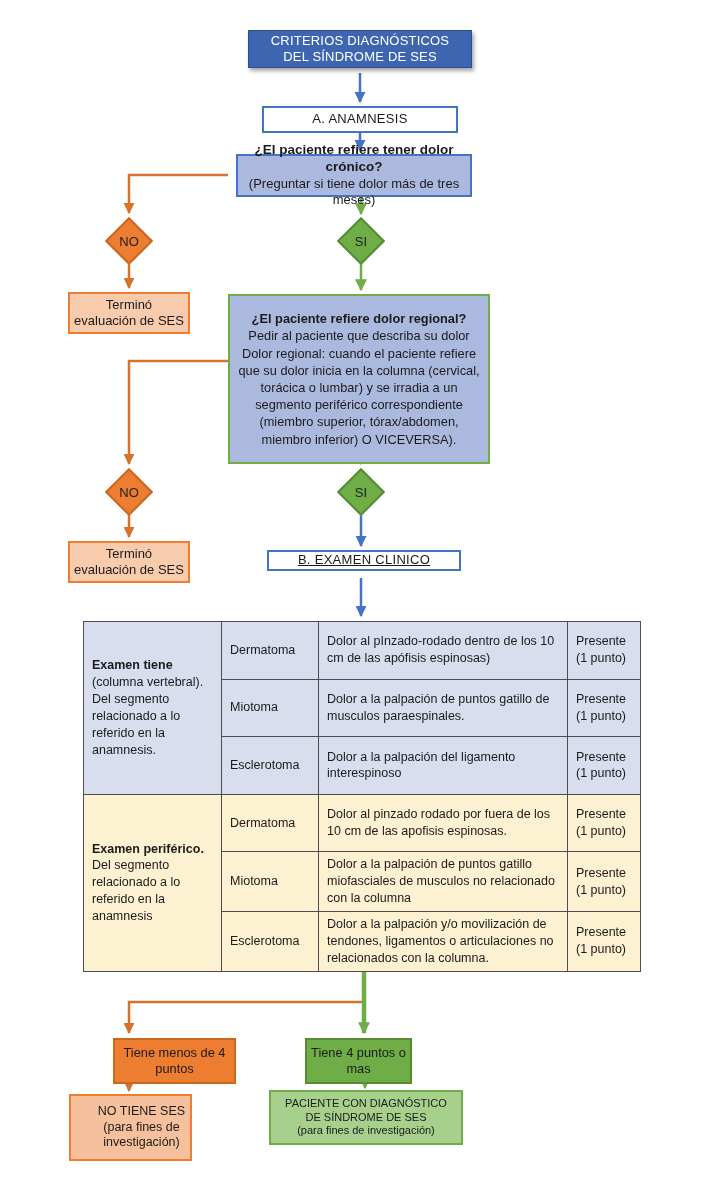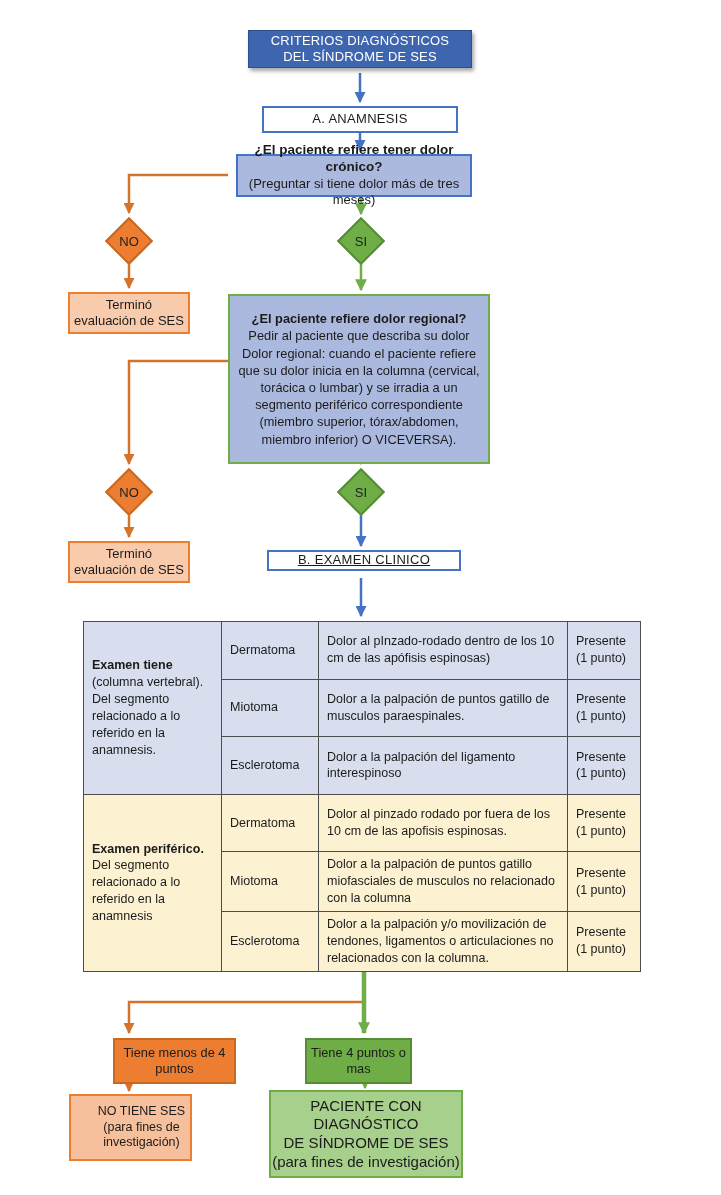--- a/index.html
+++ b/index.html
@@ -40,21 +40,21 @@
 
   
   .lt-orange{background:#f8cbad;border:2px solid #ed7d31;font-size:13px;text-align:center;}
   .termino1{left:68px;top:292px;width:122px;height:42px;}
   .termino2{left:68px;top:541px;width:122px;height:42px;}
   .no-ses{left:69px;top:1094px;width:123px;height:67px;background:#f6c09c;font-size:12.5px;padding-left:22px;}
 
   
   .solid-orange{left:69px;top:1038px;width:123px;height:46px;background:#ed7d31;border:2px solid #c9691f;font-size:12.8px;margin-left:44px;}
   .solid-green{left:305px;top:1038px;width:107px;height:46px;background:#6fad47;border:2px solid #578c36;font-size:12.8px;}
-  .lt-green{left:269px;top:1090px;width:194px;height:88px;background:#a8d08d;border:2px solid #70ad47;font-size:15px;}
+  .lt-green{left:269px;top:1090px;width:194px;height:55px;background:#a8d08d;border:2px solid #70ad47;font-size:11px;}
 
   
   table.criteria{position:absolute;left:83px;top:621px;width:557px;z-index:2;border-collapse:collapse;
                  table-layout:fixed;font-size:12.5px;line-height:1.35;}
   table.criteria td{border:1.5px solid #4d4d4d;padding:4px 8px;vertical-align:middle;}
   table.criteria tr{height:57.6px;}
   td.g1{background:#d8deee;} td.g2{background:#fcf1d1;}
   td.glabel b{display:block;}
   td.score{white-space:pre-line;padding:4px 5px;}
 </style>

